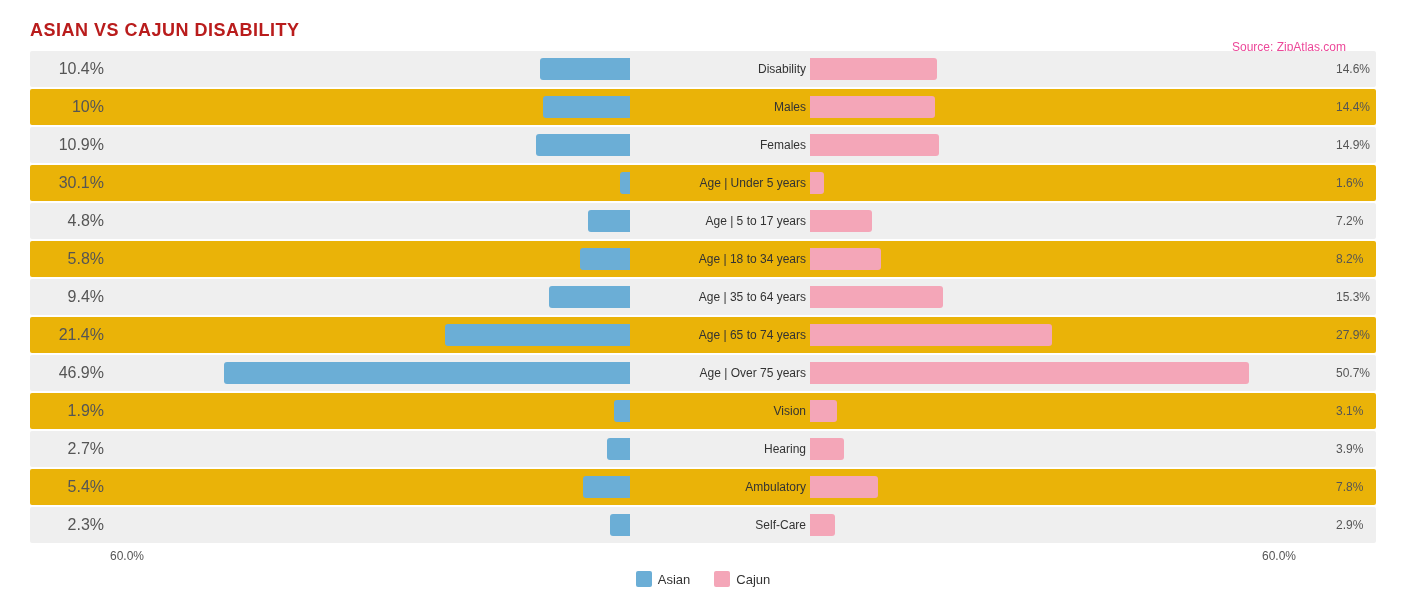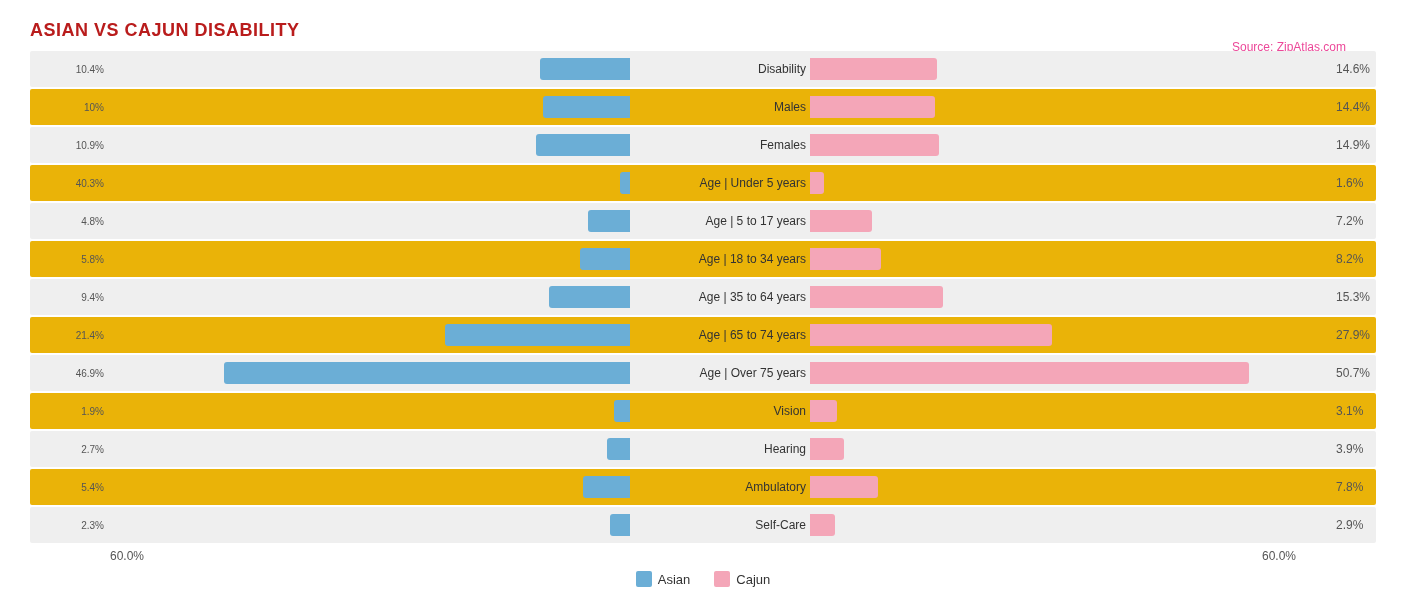--- a/index.html
+++ b/index.html
@@ -44,21 +44,21 @@
     
     .row-inner {
       display: flex;
       align-items: center;
       width: 100%;
       height: 100%;
     }
     .left-val {
       width: 80px;
       text-align: right;
-      font-size: 10px;
+      font-size: 16px;
       color: #555;
       padding-right: 6px;
       flex-shrink: 0;
     }
     .left-bar-wrap {
       width: 520px;
       display: flex;
       justify-content: flex-end;
       align-items: center;
       flex-shrink: 0;
@@ -186,21 +186,21 @@
       </div>
       <div class="label-center">Females</div>
       <div class="right-bar-wrap">
         <div class="right-bar" style="width:129px;"></div>
       </div>
       <div class="right-val">14.9%</div>
     </div>
   </div>
         <div class="bar-row">
     <div class="row-inner">
-      <div class="left-val">40.3%</div>
+      <div class="left-val">30.1%</div>
       <div class="left-bar-wrap">
         <div class="left-bar" style="width:10px;"></div>
       </div>
       <div class="label-center">Age | Under 5 years</div>
       <div class="right-bar-wrap">
         <div class="right-bar" style="width:14px;"></div>
       </div>
       <div class="right-val">1.6%</div>
     </div>
   </div>

